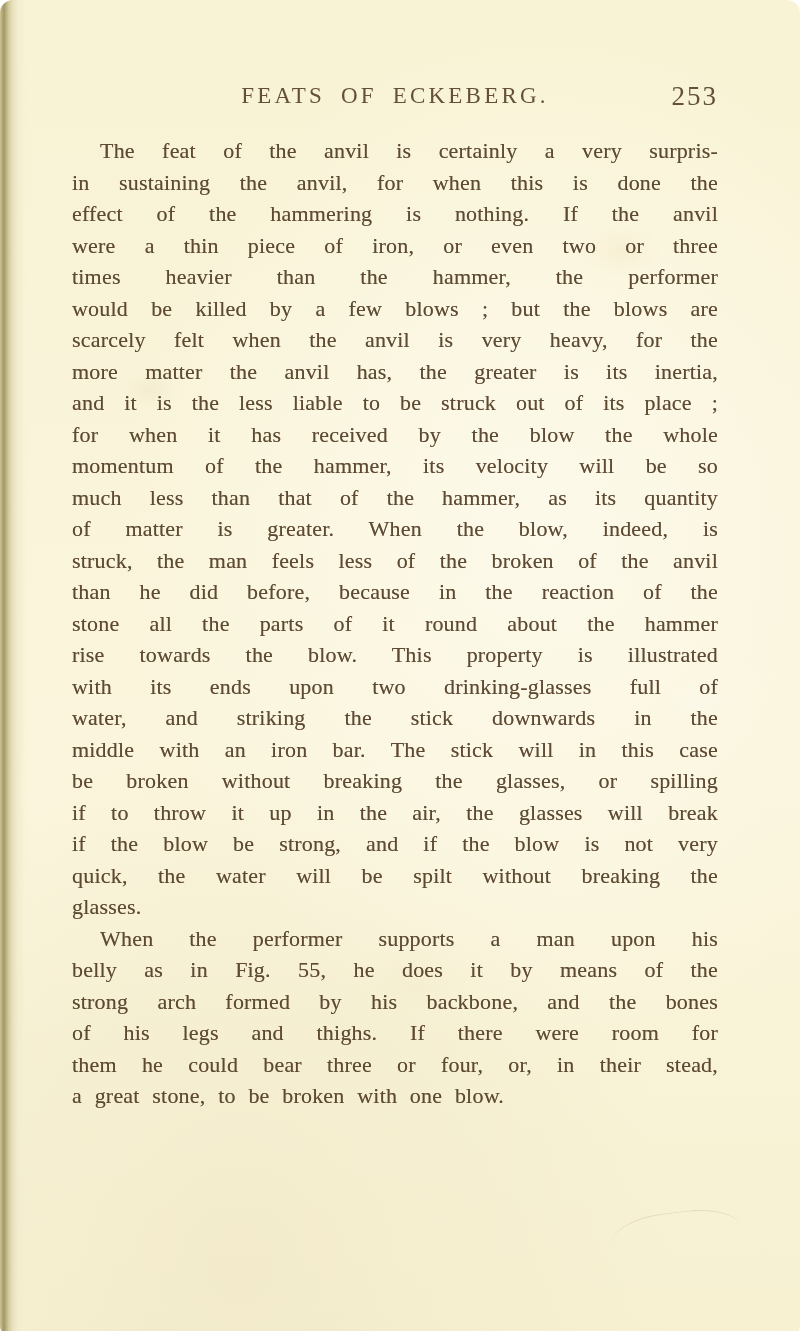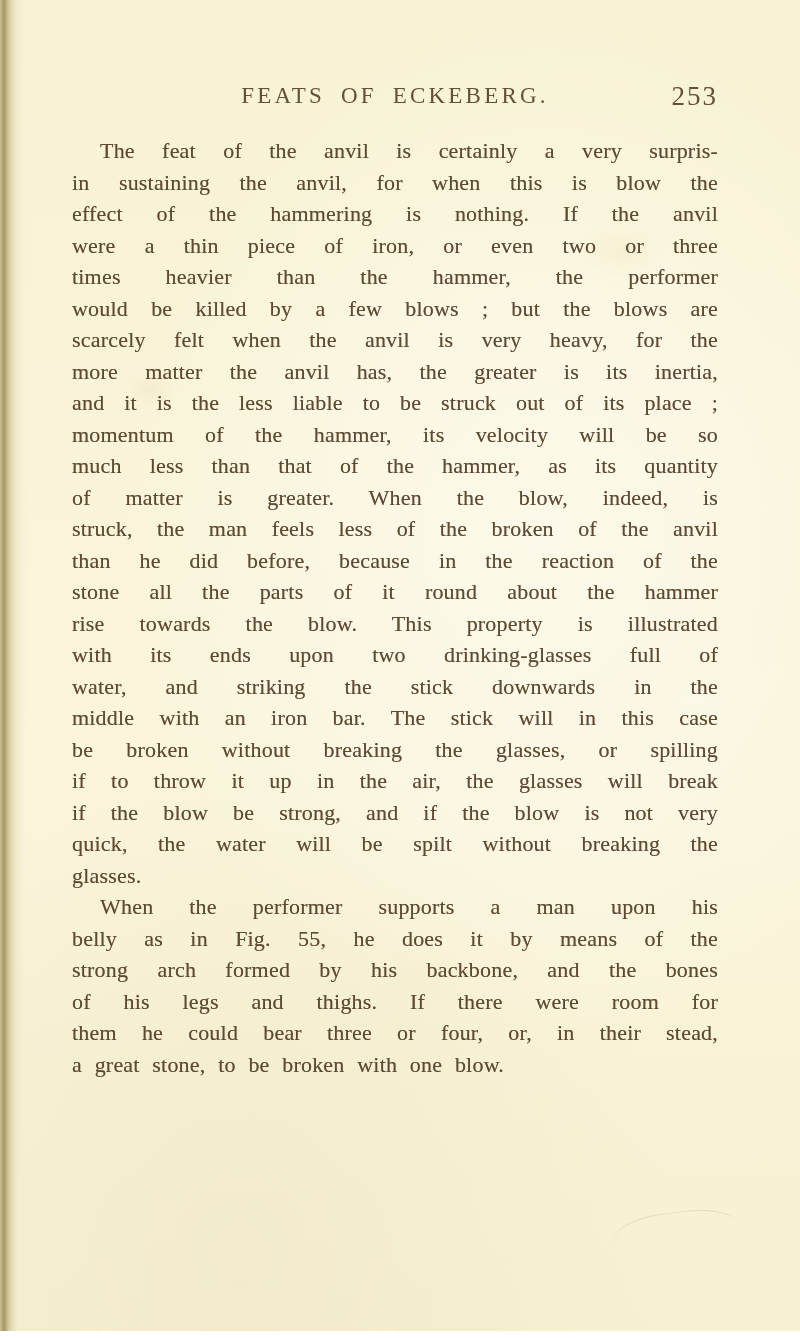--- a/index.html
+++ b/index.html
@@ -7,20 +7,21 @@
     padding: 0;
     background: #ffffff;
     font-family: "Liberation Serif", "DejaVu Serif", serif;
   }
   .stage {
     position: relative;
     width: 800px;
     height: 1338px;
     background: #ffffff;
     overflow: hidden;
+    border-radius: 13px;
   }
   
   .page {
     position: absolute;
     left: 0; top: 0;
     width: 800px;
     height: 1331px; 
     background:
       radial-gradient(95% 70% at 68% 40%, rgba(253,250,236,0.9) 0%, rgba(250,245,219,0) 55%),
       radial-gradient(120% 90% at 30% 95%, rgba(238,229,196,0.55) 0%, rgba(249,244,217,0) 45%),
@@ -118,28 +119,29 @@
     <div class="edge-band"></div>
 
     <div class="header">
       <div class="running-title">FEATS OF ECKEBERG.</div>
       <div class="folio">253</div>
     </div>
 
     <div class="body-text">
 
     <div class="tline indent">The feat of the anvil is certainly a very surpris-</div>
-        <div class="tline">in sustaining the anvil, for when this is blow the</div>
+        <div class="tline">in sustaining the anvil, for when this is done the</div>
         <div class="tline">effect of the hammering is nothing. If the anvil</div>
         <div class="tline">were a thin piece of iron, or even two or three</div>
         <div class="tline">times heavier than the hammer, the performer</div>
         <div class="tline">would be killed by a few blows ; but the blows are</div>
         <div class="tline">scarcely felt when the anvil is very heavy, for the</div>
         <div class="tline">more matter the anvil has, the greater is its inertia,</div>
         <div class="tline">and it is the less liable to be struck out of its place ;</div>
+        <div class="tline">for when it has received by the blow the whole</div>
         <div class="tline">momentum of the hammer, its velocity will be so</div>
         <div class="tline">much less than that of the hammer, as its quantity</div>
         <div class="tline">of matter is greater. When the blow, indeed, is</div>
         <div class="tline">struck, the man feels less of the broken of the anvil</div>
         <div class="tline">than he did before, because in the reaction of the</div>
         <div class="tline">stone all the parts of it round about the hammer</div>
         <div class="tline">rise towards the blow. This property is illustrated</div>
         <div class="tline">with its ends upon two drinking-glasses full of</div>
         <div class="tline">water, and striking the stick downwards in the</div>
         <div class="tline">middle with an iron bar. The stick will in this case</div>

